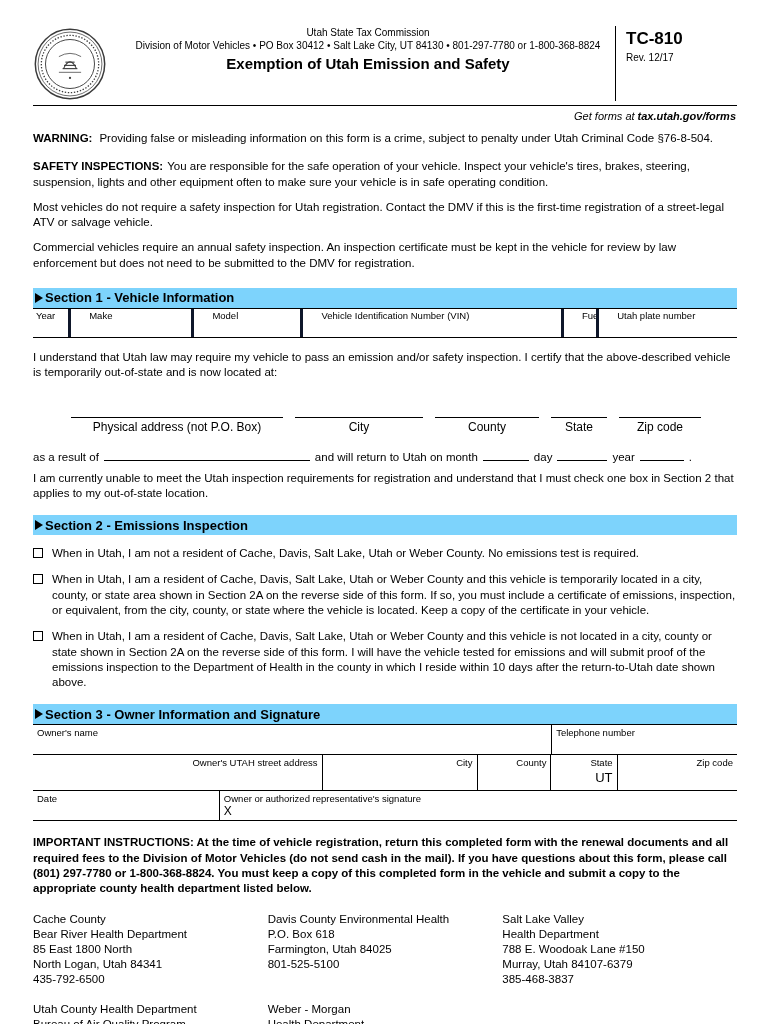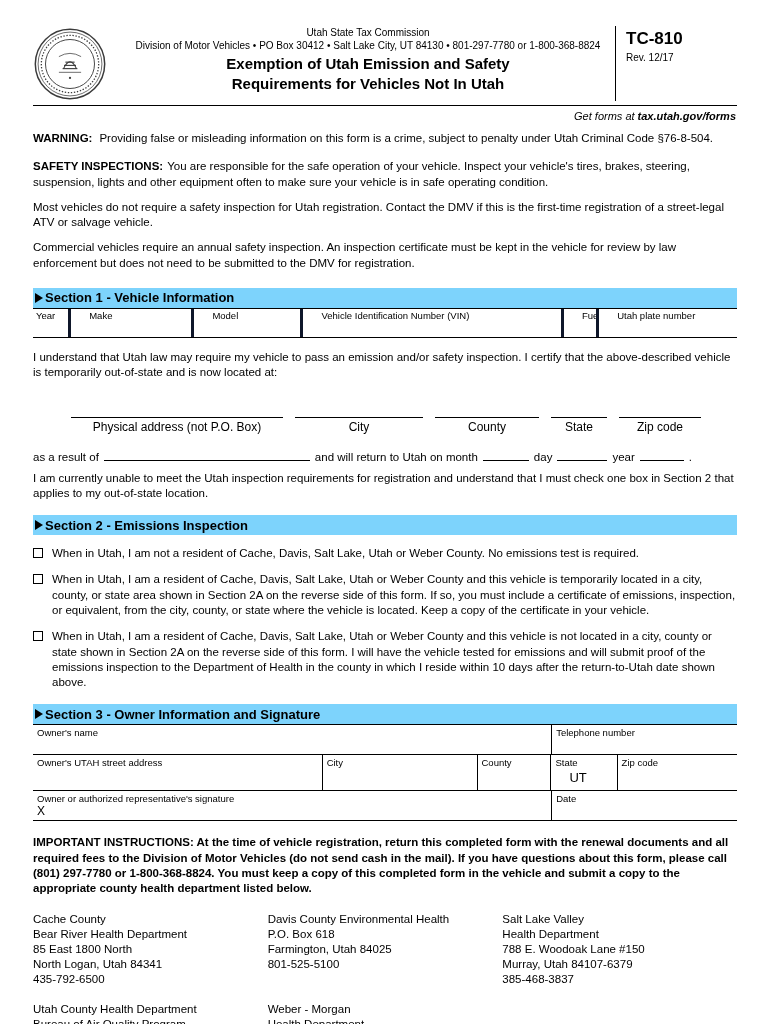--- a/index.html
+++ b/index.html
@@ -67,21 +67,21 @@
   .option { display:flex; margin-top:11px; }
   .checkbox { width:10px; height:10px; border:1px solid #000; margin:2px 9px 0 0; flex:none; background:#fff; }
   .option-text { font-size:11.5px; line-height:1.33; flex:1; }
 
   
   .otable { border-top:1px solid #000; }
   .orow { display:flex; border-bottom:1px solid #000; }
   .ocell { font-size:9.5px; padding:2px 4px; overflow:hidden; }
   .ocell + .ocell { border-left:1px solid #000; }
   .r1 { height:30px; }
-  .r2 { height:36px; }
+  .r2 { height:36px;text-align:right; }
   .r3 { height:30px; }
   .w-owner { width:73.6%; }
   .w-phone { width:26.4%; }
   .w-addr   { width:41%; }
   .w-city   { width:22%; }
   .w-county { width:10.5%; }
   .w-state  { width:9.4%; }
   .w-zip    { width:17.1%; }
   .state-value { font-size:13px; margin:2px 0 0 14px; font-weight:normal; }
   .sig-cell { display:flex; flex-direction:column; justify-content:space-between; }
@@ -119,21 +119,20 @@
           <path d="M28,32 q12,-7 24,0"></path>
         </g>
         <circle cx="40" cy="55" r="1.2" fill="#3a3a3a"></circle>
       </svg>
     </div>
     <div class="header-center">
       <div class="agency-line">Utah State Tax Commission</div>
       <div class="agency-line">Division of Motor Vehicles • PO Box 30412 • Salt Lake City, UT 84130 • 801-297-7780 or 1-800-368-8824</div>
       <div class="form-title">
         <div>Exemption of Utah Emission and Safety</div>
-        <div>Requirements for Vehicles Not In Utah</div>
       </div>
     </div>
     <div class="form-box">
       <div class="form-number">TC-810</div>
       <div class="revision">Rev. 12/17</div>
     </div>
   </div>
 
   <div class="get-forms">
     <span>Get forms at</span><span class="site">tax.utah.gov/forms</span>
@@ -249,26 +248,26 @@
       </div>
       <div class="ocell w-state">
         <div>State</div>
         <div class="state-value">UT</div>
       </div>
       <div class="ocell w-zip">
         <span>Zip code</span>
       </div>
     </div>
     <div class="orow r3">
+      <div class="ocell w-phone">
+        <span>Date</span>
+      </div>
       <div class="ocell w-owner sig-cell">
         <span>Owner or authorized representative's signature</span>
         <span class="sig-x">X</span>
-      </div>
-      <div class="ocell w-phone">
-        <span>Date</span>
       </div>
     </div>
   </div>
 
   <p class="body-text bold-para" style="margin-top:14px">
     <span>IMPORTANT INSTRUCTIONS:</span>
     <span>At the time of vehicle registration, return this completed form with the renewal documents and all required fees to the Division of Motor Vehicles (do not send cash in the mail). If you have questions about this form, please call (801) 297-7780 or 1-800-368-8824. You must keep a copy of this completed form in the vehicle and submit a copy to the appropriate county health department listed below.</span>
   </p>
 
   <div class="contacts">

